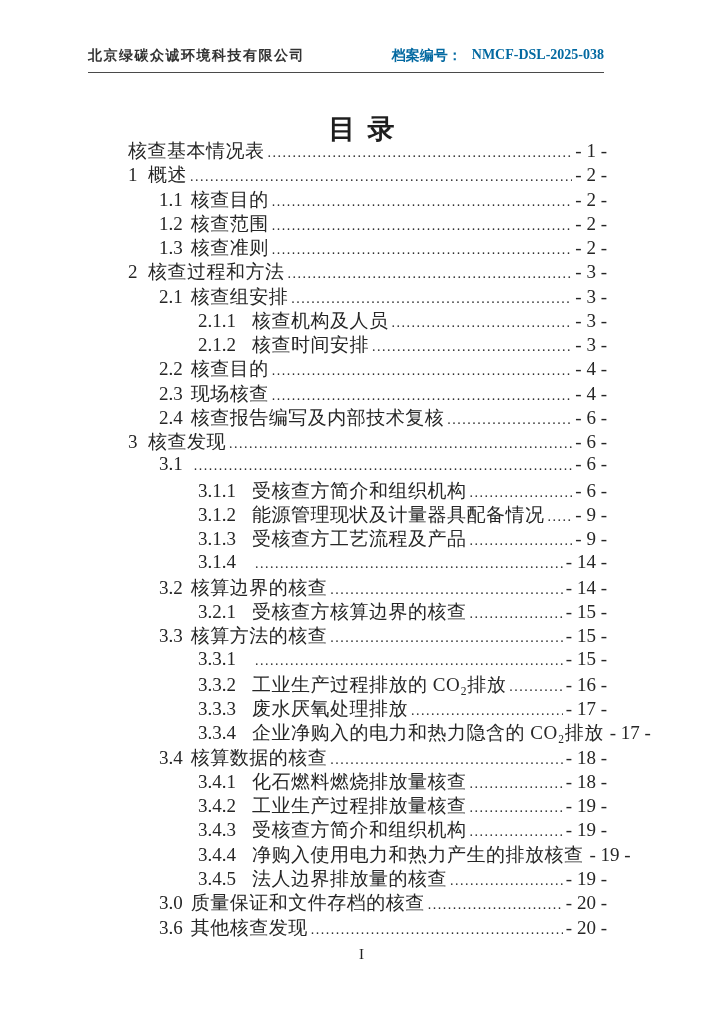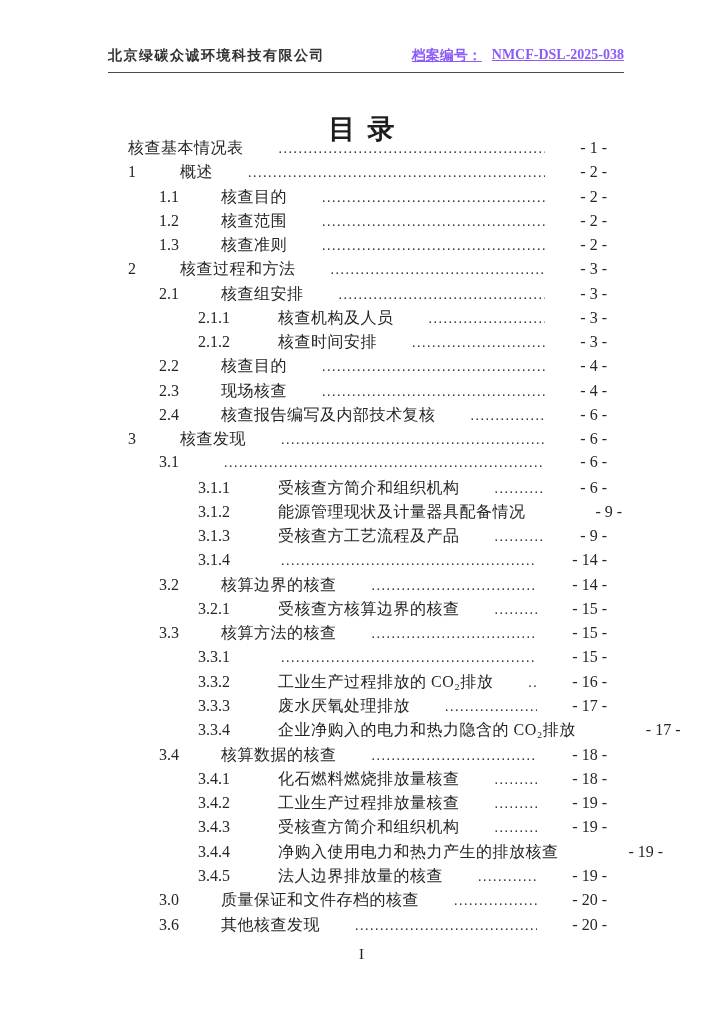--- a/index.html
+++ b/index.html
@@ -10,34 +10,34 @@
     background: #ffffff;
     color: #262626;
     font-family: "Liberation Serif", "DejaVu Serif", serif;
     overflow: hidden;
   }
 
   
   .header {
     position: absolute;
     top: 47px;
-    left: 108px;
+    left: 88px;
     width: 516px;
     display: flex;
     justify-content: space-between;
     align-items: flex-end;
     padding-bottom: 7px;
     border-bottom: 1.5px solid #4a4a4a;
     font-size: 14px;
     font-weight: bold;
     color: #333333;
     white-space: nowrap;
   }
   .header .company { letter-spacing: 1.5px; }
-  .header .file-no { display: flex; gap: 10px; color: #8b5cf6; text-decoration: underline; }
+  .header .file-no { display: flex; gap: 10px; color: #0369a1; }
 
   
   .doc-title {
     position: absolute;
     top: 94px;
     left: 0;
     width: 100%;
     text-align: center;
     font-size: 27px;
     font-weight: bold;
@@ -51,24 +51,23 @@
   .toc {
     position: absolute;
     top: 138px;
     left: 128px;
     width: 479px;
   }
   .toc-row {
     display: flex;
     align-items: baseline;
     height: 24.28px;
-    font-size: 16px;
+    font-size: 19px;
     white-space: nowrap;
     color: #262626;
-    gap: 32px;
   }
   .toc-row .num { flex: none; margin-right: 8px; }
   .toc-row.lvl0 .num { min-width: 12px; }
   .toc-row.lvl1 { padding-left: 31px; }
   .toc-row.lvl1 .num { min-width: 22px; }
   .toc-row.lvl2 { padding-left: 70px; }
   .toc-row.lvl2 .num { min-width: 23px; margin-right: 16px; }
   .toc-row .label { flex: none; letter-spacing: 0.5px; }
   .toc-row .dots {
     flex: 1 1 auto;

